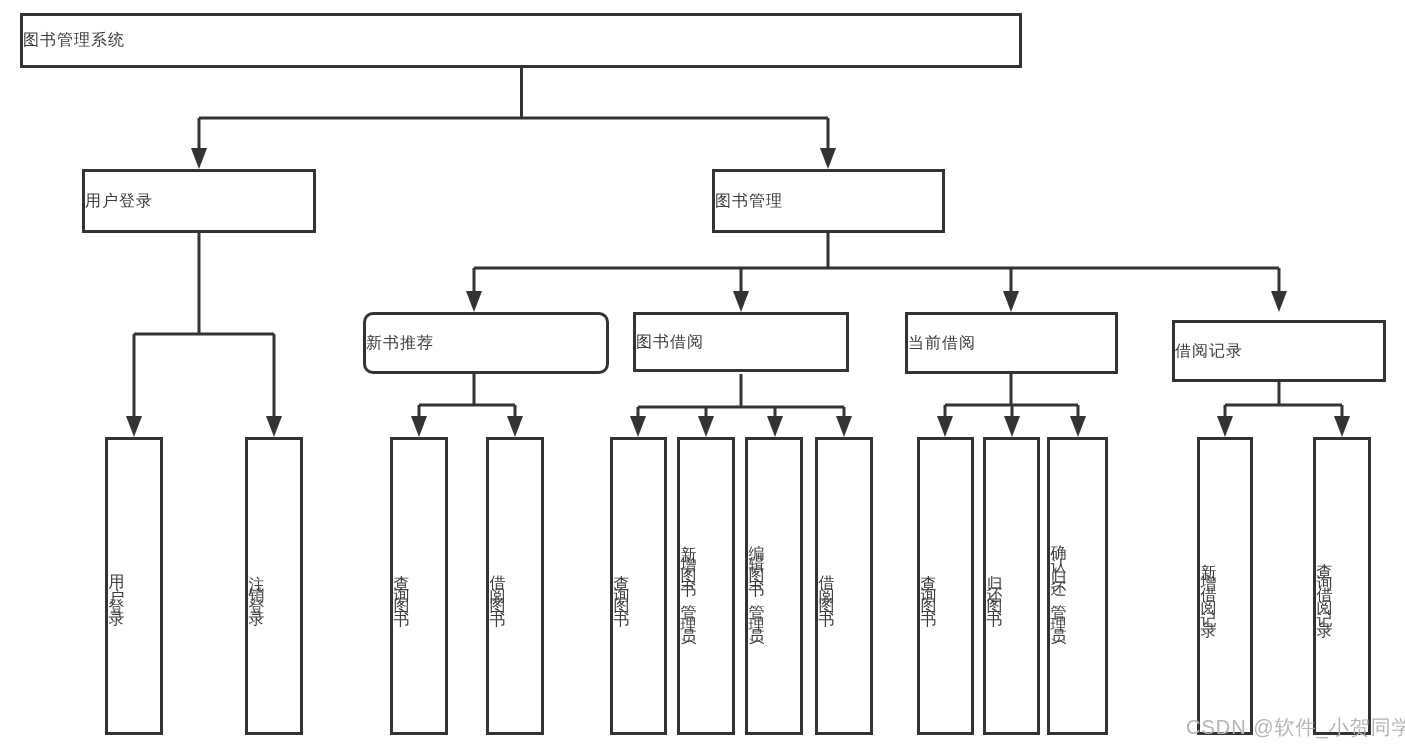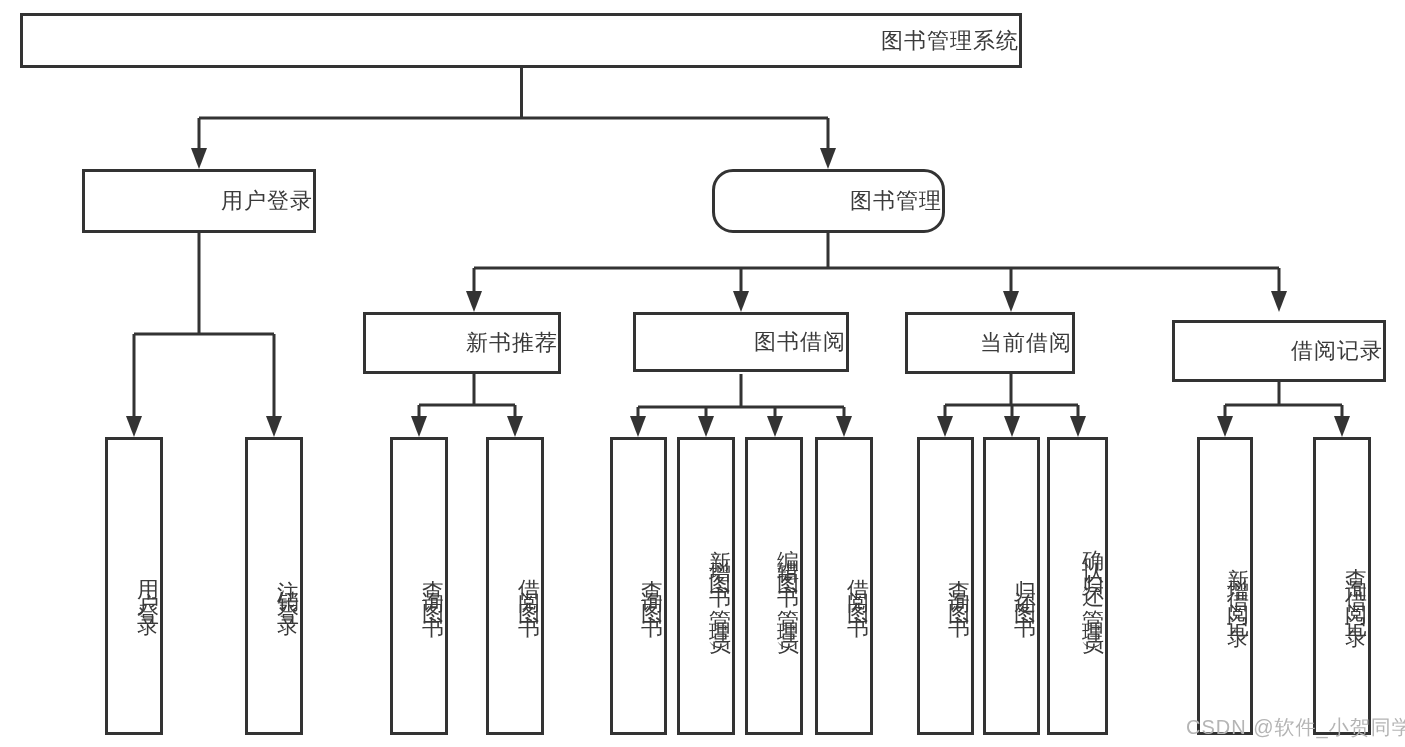--- a/index.html
+++ b/index.html
@@ -19,22 +19,22 @@
   .connectors{
     position:absolute;left:0;top:0;width:1405px;height:747px;
     pointer-events:none;
   }
   .box{
     position:absolute;
     box-sizing:border-box;
     border:3px solid var(--line);
     background:var(--box_bg);
     color:var(--text);
-    display:flex;align-items:center;justify-content:flex-end;
-    font-size:22px;
+    display:flex;align-items:center;justify-content:flex-start;
+    font-size:16px;
     letter-spacing:1px;
     text-align:center;
   }
   .box .vtext{
     writing-mode:vertical-rl;
     text-orientation:mixed;
     letter-spacing:12px;
     line-height:1.1;
     white-space:nowrap;
   }
@@ -43,24 +43,24 @@
     left:1186px;top:714px;
     font-size:20px;
     color:var(--watermark);
     letter-spacing:1px;
     white-space:nowrap;
     z-index:5;
   }
   
   #n-root        {left:20px;  top:13px;  width:1002px; height:55px;}
   #n-user-login  {left:82px;  top:169px; width:234px;  height:64px;}
-  #n-book-mgmt   {left:712px; top:169px; width:233px;  height:64px;border-radius:21px;}
-  #n-new-rec     {left:363px; top:312px; width:198px;  height:62px;}
+  #n-book-mgmt   {left:712px; top:169px; width:233px;  height:64px;}
+  #n-new-rec     {left:363px; top:312px; width:246px;  height:62px;border-radius:10px;}
   #n-borrow      {left:633px; top:312px; width:216px;  height:60px;}
-  #n-current     {left:905px; top:312px; width:170px;  height:62px;}
+  #n-current     {left:905px; top:312px; width:213px;  height:62px;}
   #n-records     {left:1172px;top:312px; width:214px;  height:62px;margin-top:8px;}
   
   .leaf{top:437px;height:298px;}
   #l-login   {left:105px; width:58px;}
   #l-logout  {left:245px; width:58px;}
   #l-q1      {left:390px; width:58px;}
   #l-b1      {left:486px; width:58px;}
   #l-q2      {left:610px; width:57px;}
   #l-add     {left:677px; width:58px;}
   #l-edit    {left:745px; width:58px;}

